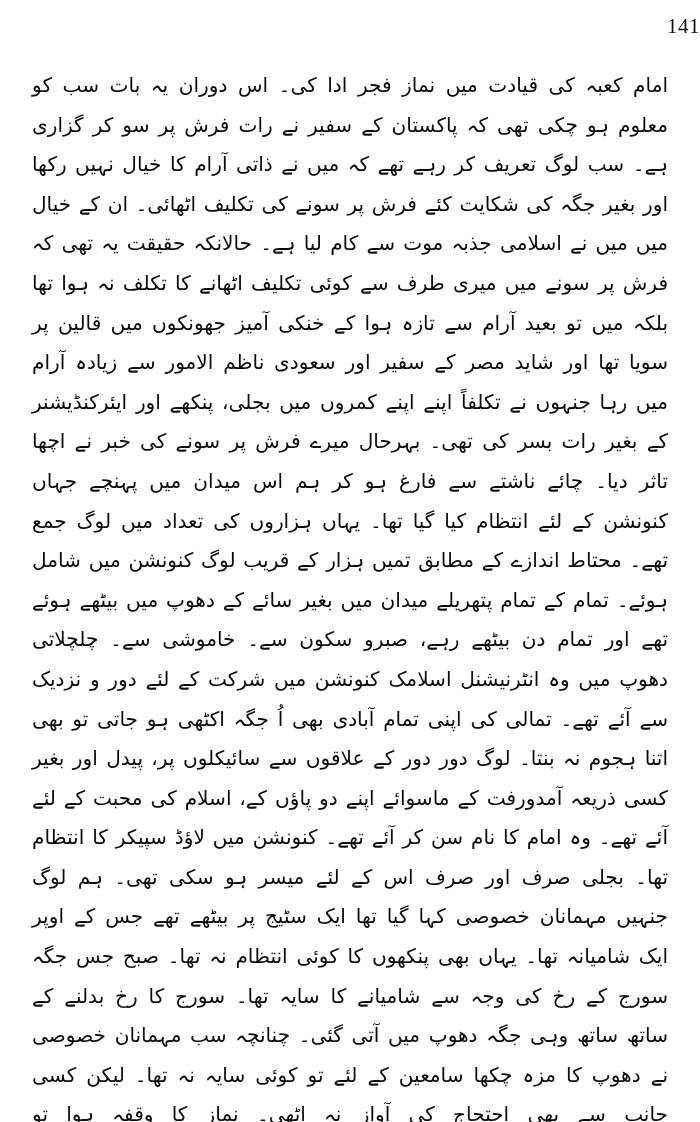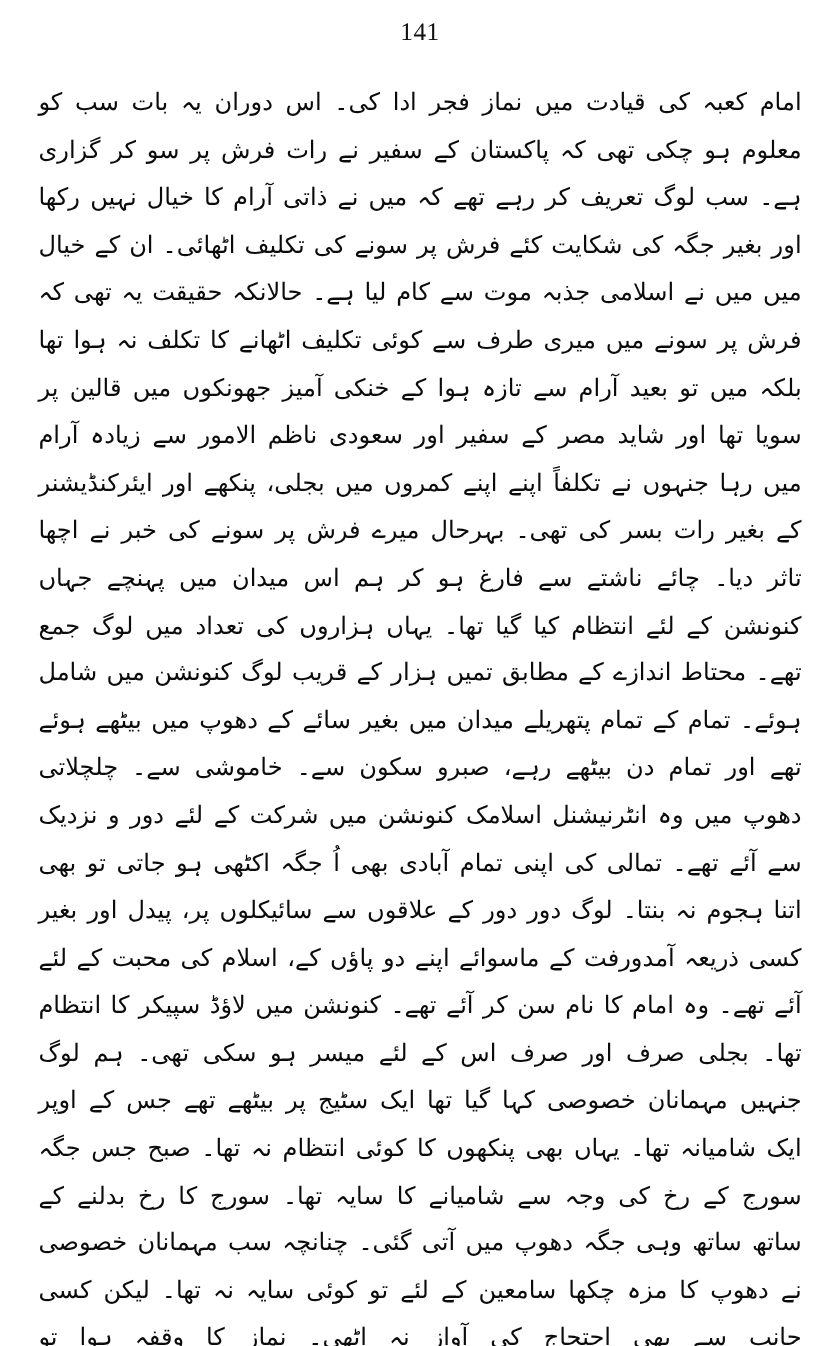--- a/index.html
+++ b/index.html
@@ -13,21 +13,21 @@
     height: 1122px;
     background: #ffffff;
     overflow: hidden;
     font-family: "DejaVu Sans", sans-serif;
   }
   .page-number {
     position: absolute;
     top: 14px;
     left: 0;
     width: 700px;
-    text-align: center;
+    text-align: right;
     font-family: "Liberation Serif", serif;
     font-size: 21px;
     color: #111111;
     letter-spacing: 0.5px;
   }
   .body-text {
     position: absolute;
     top: 66px;
     left: 32px;
     width: 636px;

